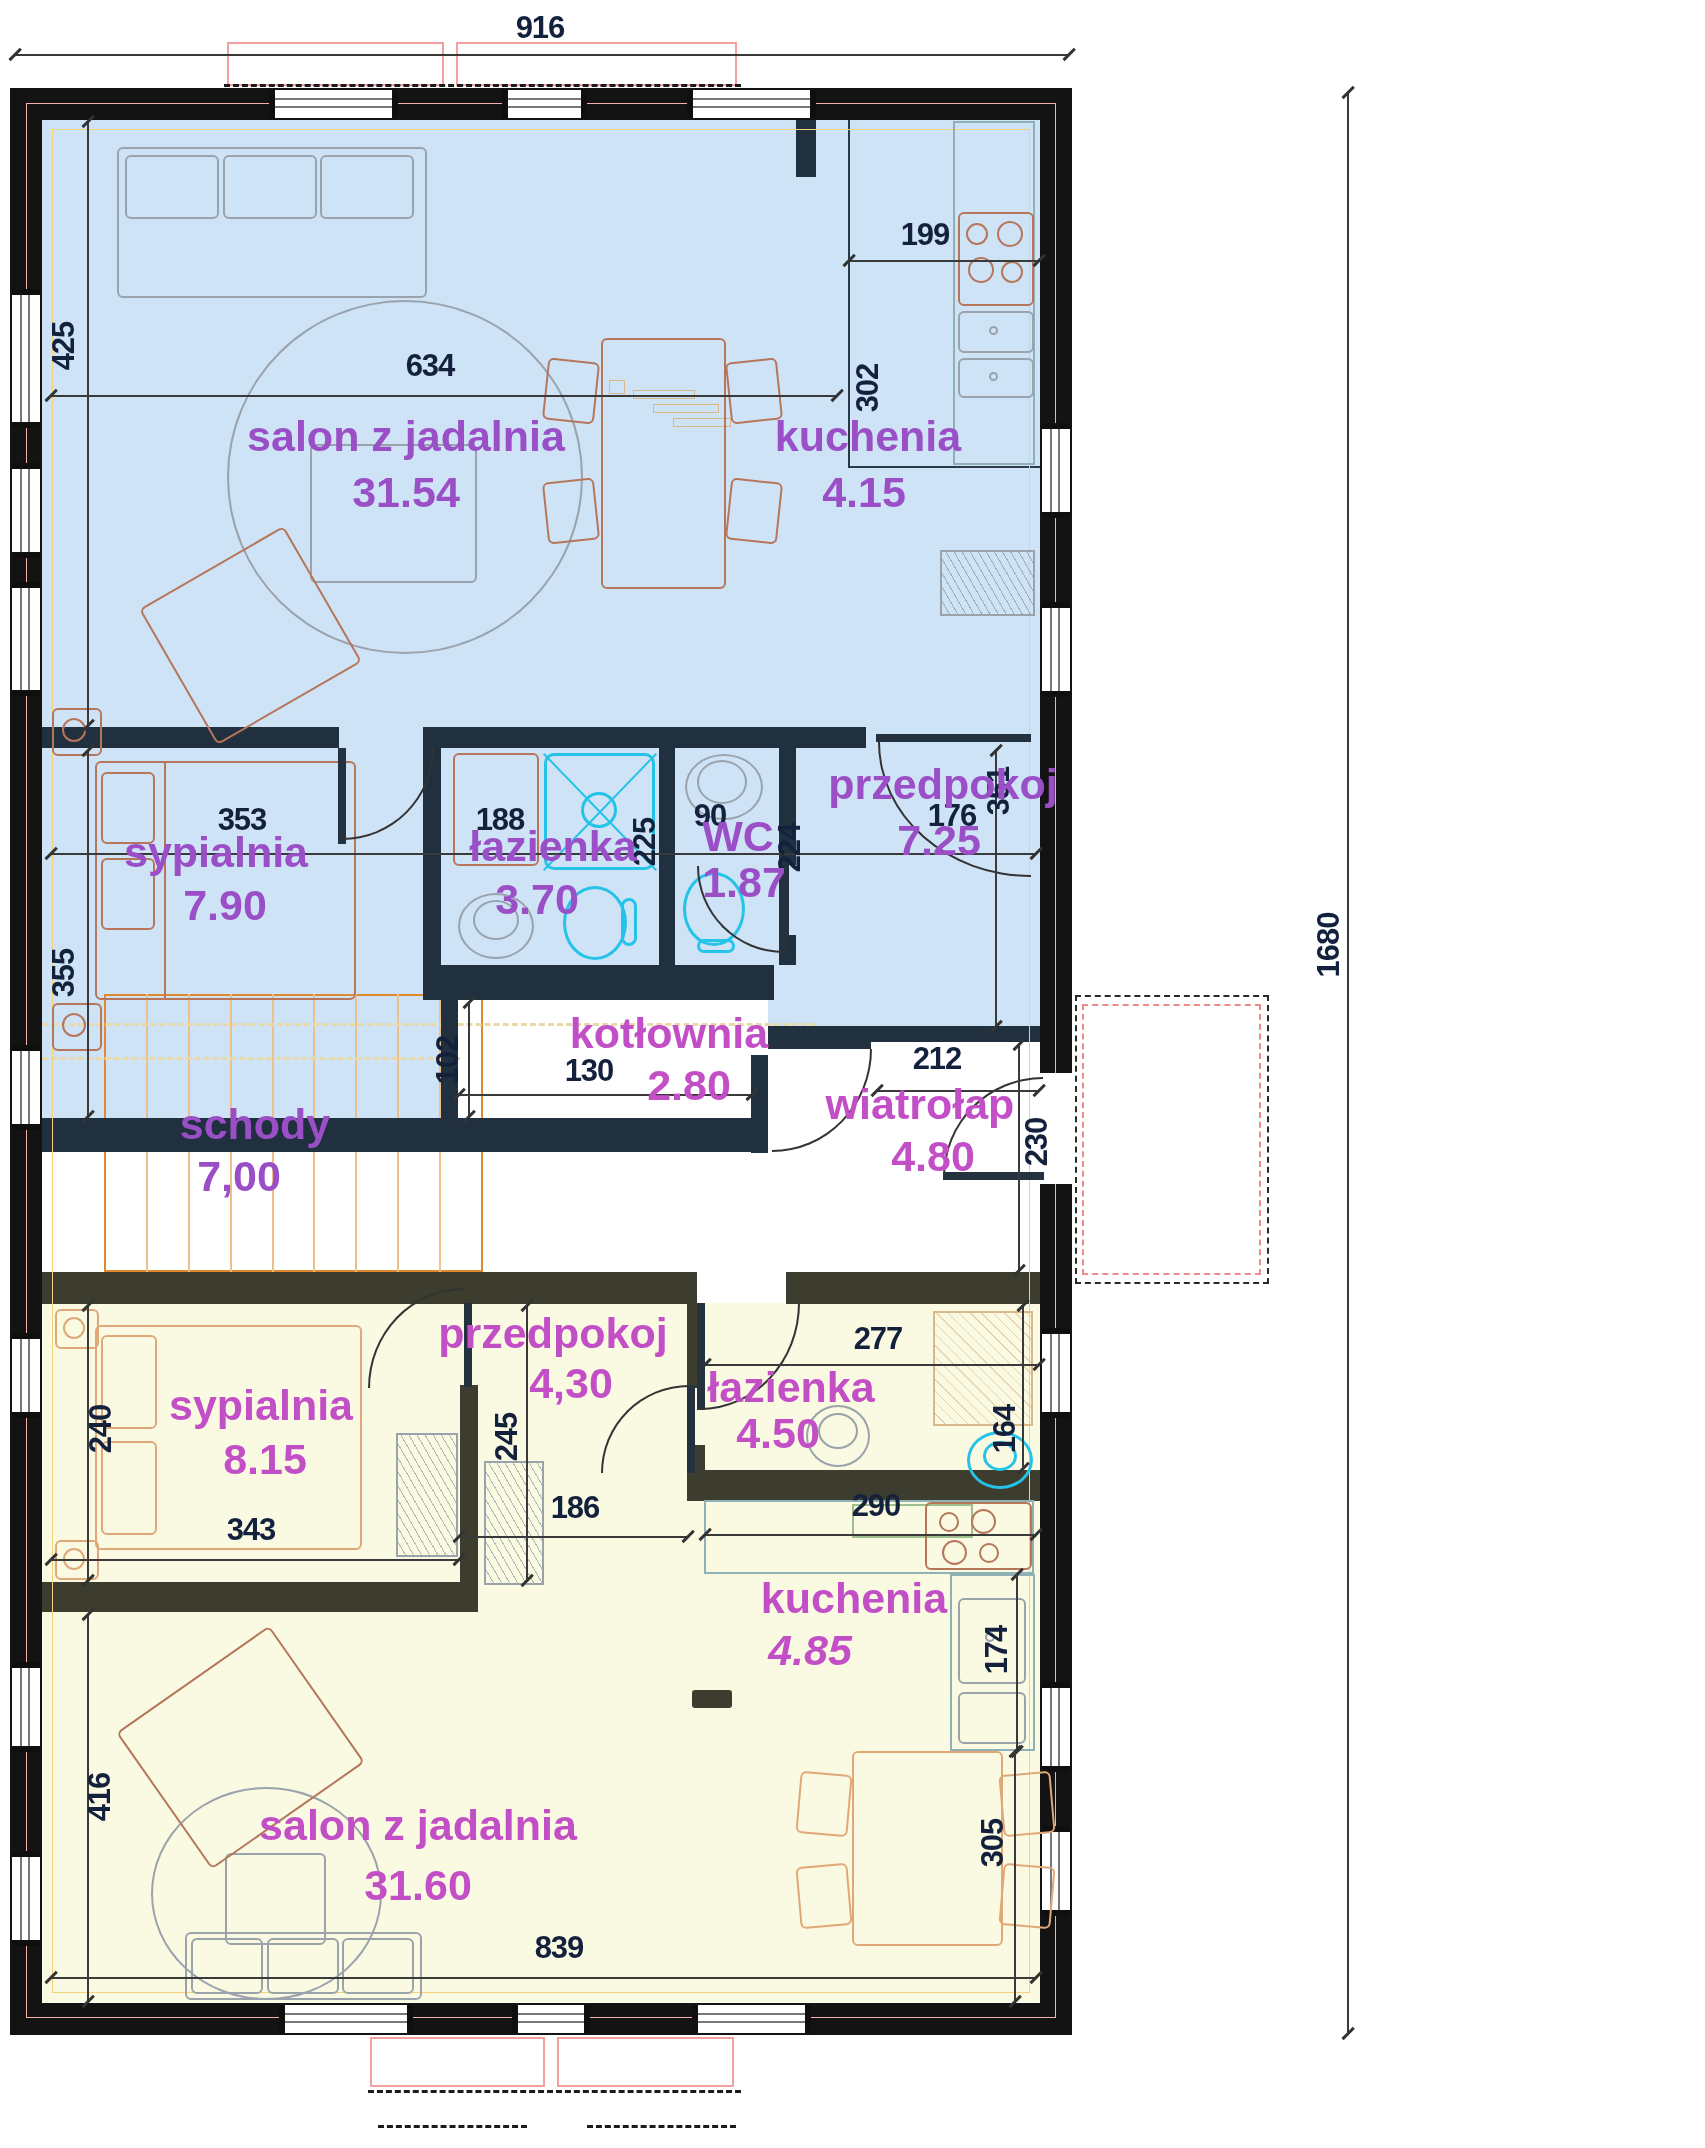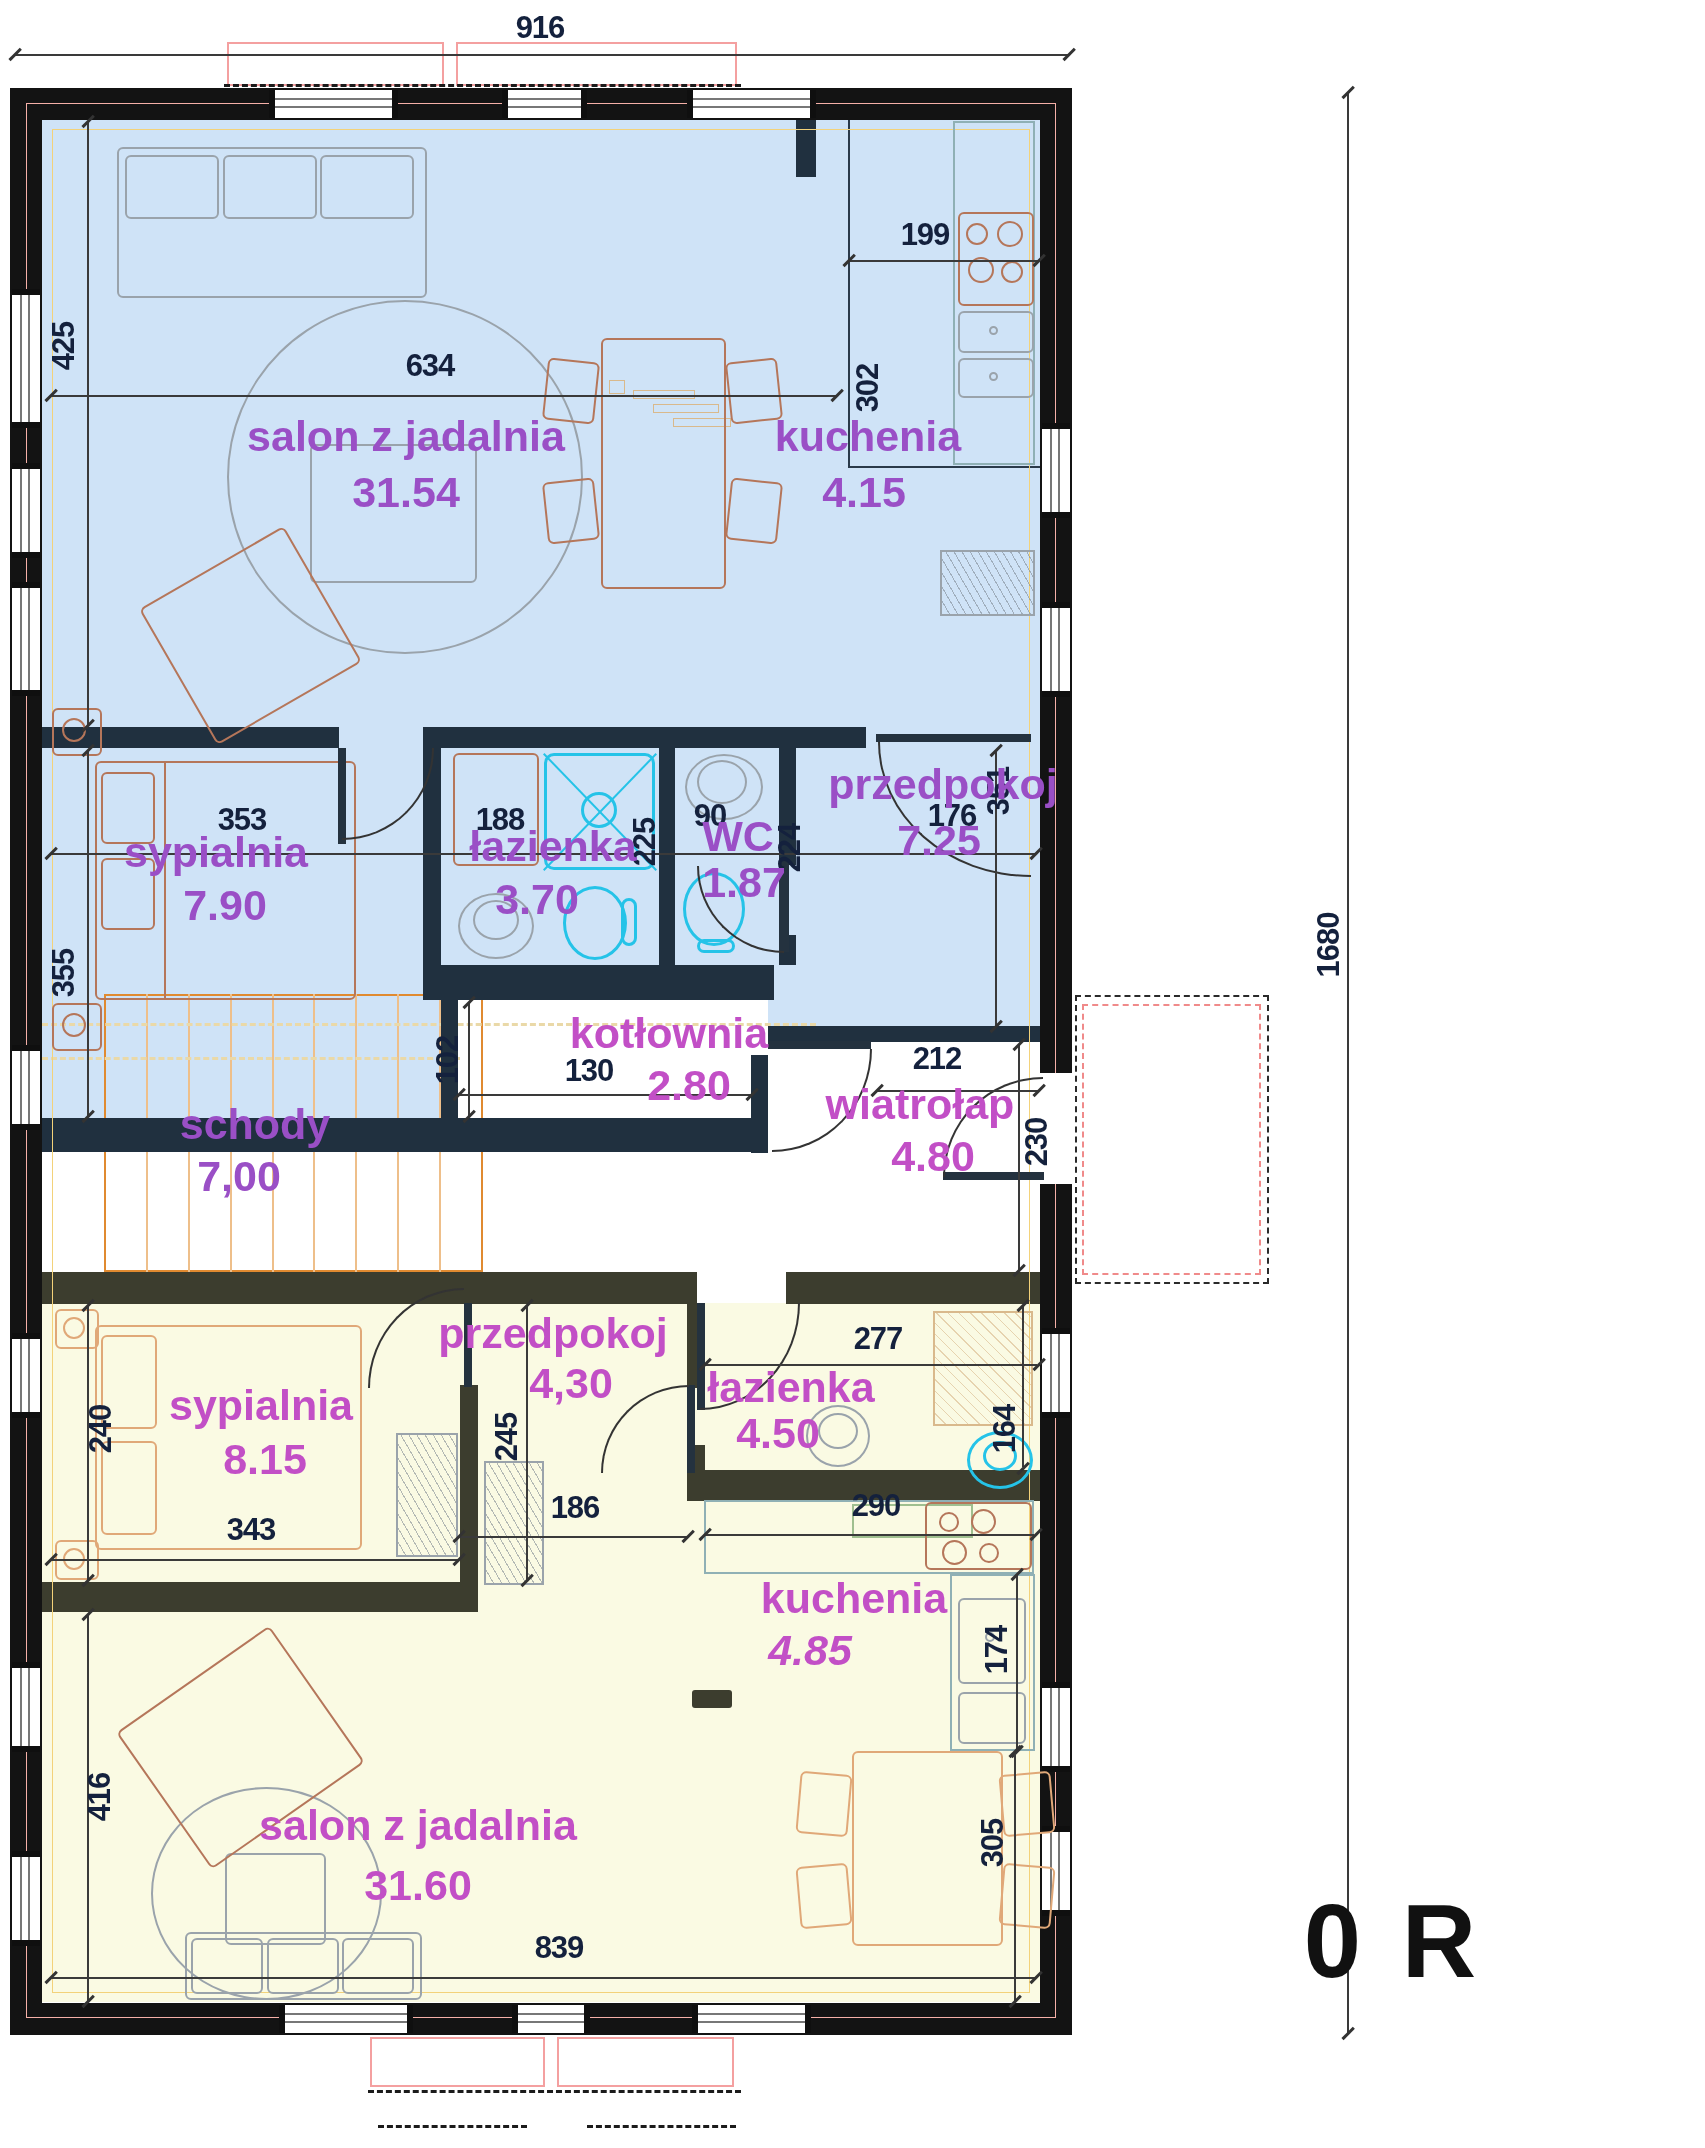--- a/index.html
+++ b/index.html
@@ -361,15 +361,14 @@
     <div class="lbl l-roomM1" style="left: 261px; top: 1405px;">sypialnia</div>
     <div class="lbl l-roomM1" style="left: 265px; top: 1459px;">8.15</div>
     <div class="lbl l-roomM1" style="left: 553px; top: 1333px;">przedpokoj</div>
     <div class="lbl l-roomM1" style="left: 571px; top: 1383px;">4,30</div>
     <div class="lbl l-roomM1" style="left: 791px; top: 1387px;">łazienka</div>
     <div class="lbl l-roomM1" style="left: 778px; top: 1433px;">4.50</div>
     <div class="lbl l-roomM1" style="left: 854px; top: 1598px;">kuchenia</div>
     <div class="lbl l-roomM1" style="left: 810px; top: 1650px; font-style: italic;">4.85</div>
     <div class="lbl l-roomM1" style="left: 418px; top: 1825px;">salon z jadalnia</div>
     <div class="lbl l-roomM1" style="left: 418px; top: 1885px;">31.60</div>
-    <div class="lbl l-floor" style="left: 1393px; top: 1942px;">0 R</div>
   </div>
 
 
 </body></html>

